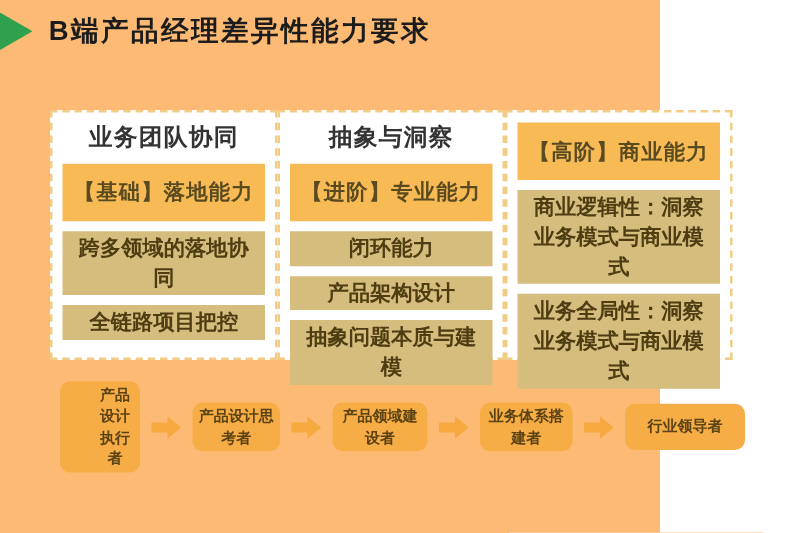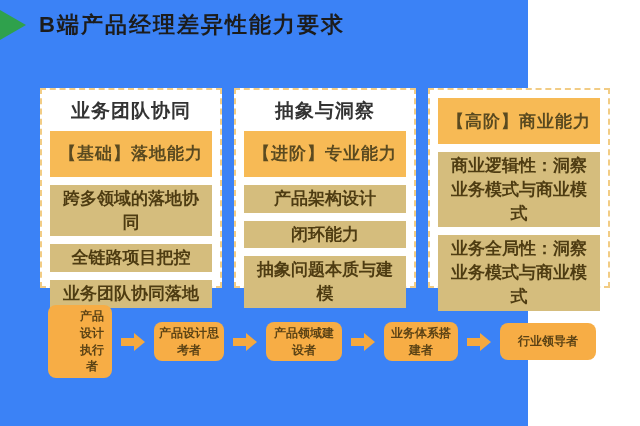--- a/index.html
+++ b/index.html
@@ -1,32 +1,32 @@
 <!DOCTYPE html>
 <html style="--green: #2fa14c; --orange: #f7ba55; --orange2: #f7ad45; --tan: #d5bd7d; --arrow: #f5a93f; --dash: #f2cc84;"><head>
 <meta charset="utf-8">
 <style>
   html,body{margin:0;padding:0;}
   body{
     width:640px;height:426px;background:#ffffff;
     font-family:"Liberation Sans","DejaVu Sans",sans-serif;
     position:relative;overflow:hidden;
   }
-  .stage{position:relative;width:528px;height:426px;background:#3b82f6;}
+  .stage{position:relative;width:528px;height:426px;background:#fdba74;}
 
   
   .title-row{position:absolute;top:10px;left:0;display:flex;align-items:center;}
   .tri{width:26px;height:30px;fill:var(--green,#2fa14c);display:block;}
   .page-title{
     margin:0 0 0 13px;font-size:22px;font-weight:bold;color:#1c1c1c;
     letter-spacing:2px;white-space:nowrap;
   }
 
   
-  .columns{position:absolute;top:88px;left:40px;display:flex;gap:12px;align-items:center;}
+  .columns{position:absolute;top:88px;left:40px;display:flex;gap:0;align-items:center;}
   .col{
     width:182px;height:200px;box-sizing:border-box;
     border:2px dashed var(--dash,#f2cc84);
     display:flex;flex-direction:column;align-items:center;
     padding-top:8px;background:#ffffff;
   }
   .col-header{
     margin:2px 0 8px;font-size:19px;font-weight:bold;color:#333333;
     letter-spacing:1px;line-height:1.2;
   }
@@ -72,28 +72,27 @@
     <h1 class="page-title">B端产品经理差异性能力要求</h1>
   </header>
 
   <section class="columns">
 
     <div class="col">
       <h2 class="col-header">业务团队协同</h2>
       <div class="level-box">【基础】落地能力</div>
       <div class="item">跨多领域的落地协同</div>
       <div class="item">全链路项目把控</div>
-      <div class="item">业务团队协同落地</div>
     </div>
 
     <div class="col">
       <h2 class="col-header">抽象与洞察</h2>
       <div class="level-box">【进阶】专业能力</div>
+      <div class="item">闭环能力</div>
       <div class="item">产品架构设计</div>
-      <div class="item">闭环能力</div>
       <div class="item">抽象问题本质与建模</div>
     </div>
 
     <div class="col tall-items">
       <div class="level-box">【高阶】商业能力</div>
       <div class="item">商业逻辑性：洞察业务模式与商业模式</div>
       <div class="item">业务全局性：洞察业务模式与商业模式</div>
     </div>
 
   </section>

